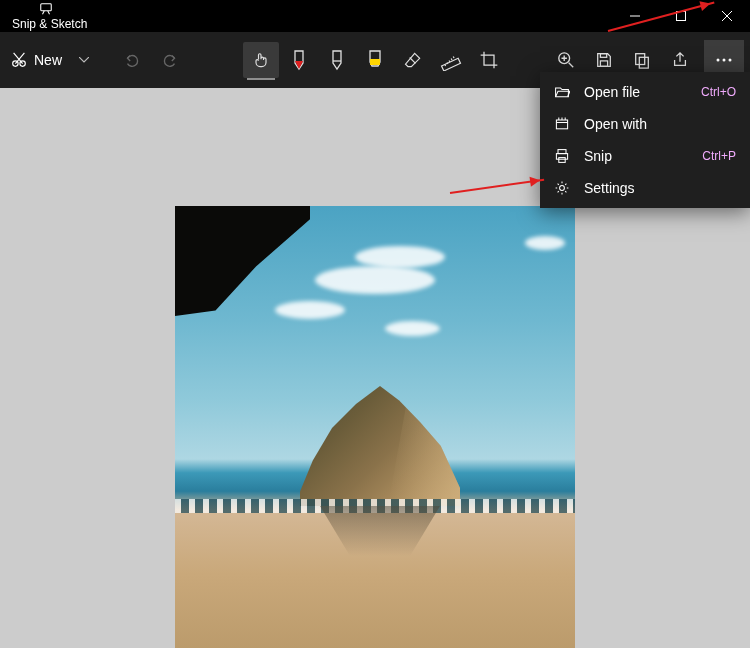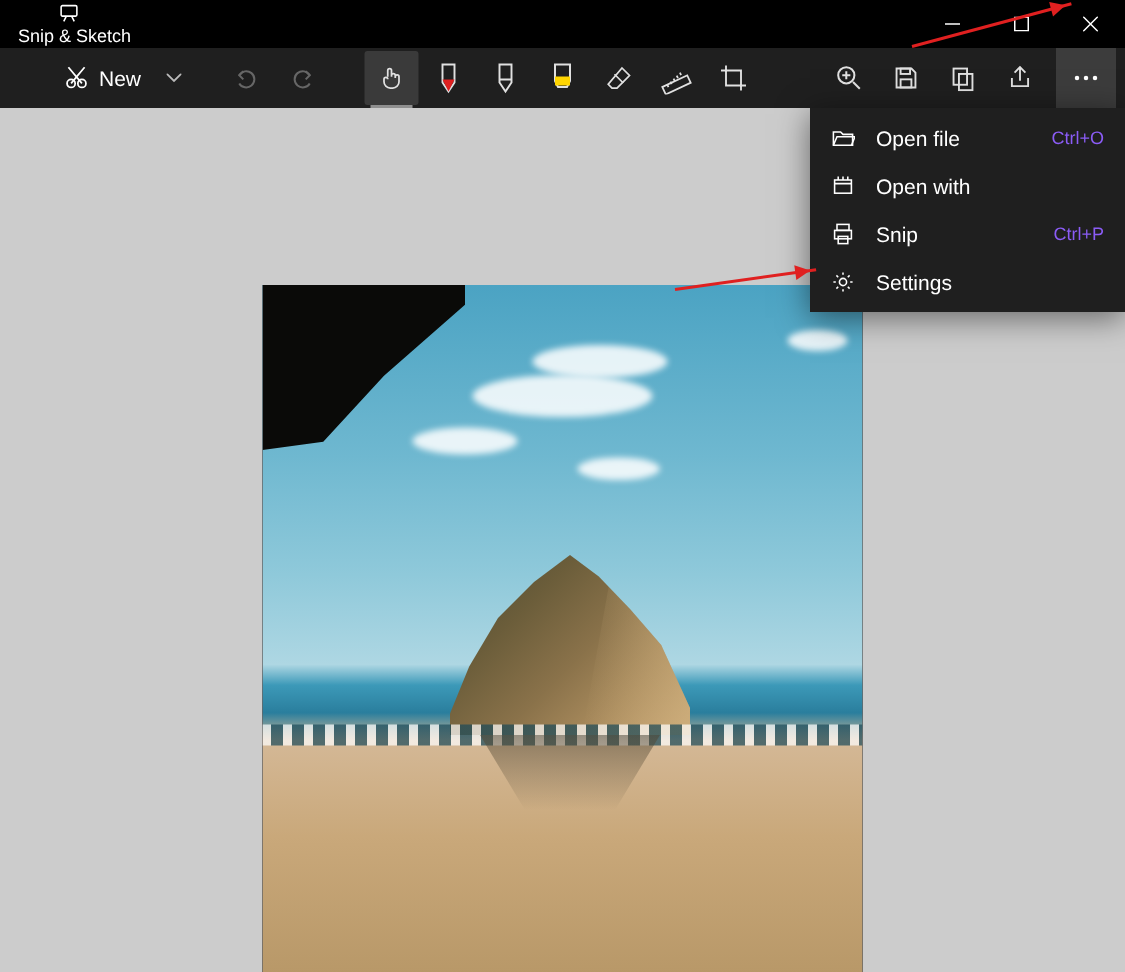--- a/index.html
+++ b/index.html
@@ -43,26 +43,25 @@
 .titlebar-right { display: flex; }
 
 .win-btn {
   width: 46px; height: 32px;
   display: flex; align-items: center; justify-content: center;
   color: #ffffff;
   cursor: pointer;
 }
 
 .toolbar {
-  height: 40px;
+  height: 56px;
   background: #1f1f1f;
   display: flex;
   align-items: center;
   padding: 0 6px;
-  margin-left: 32px;
 }
 
 .tb-group-left { display: flex; align-items: center; gap: 2px; }
 .tb-group-center {
   display: flex; align-items: center; gap: 2px;
   position: absolute;
   left: 50%;
   transform: translateX(-50%);
 }
 .tb-group-right { margin-left: auto; display: flex; align-items: center; gap: 2px; }
@@ -208,21 +207,21 @@
 }
 
 .menu-icon {
   width: 16px; height: 16px;
   display: flex; align-items: center; justify-content: center;
   color: #ffffff;
   flex-shrink: 0;
 }
 
 .menu-label { flex: 1; }
-.menu-shortcut { color: #8b5cf6; font-size: 12px; }
+.menu-shortcut { color: #f0abfc; font-size: 12px; }
 
 
 .arrow {
   position: absolute;
   height: 2px;
   background: #e02020;
   transform-origin: left center;
   z-index: 200;
 }
 .arrow::after {

